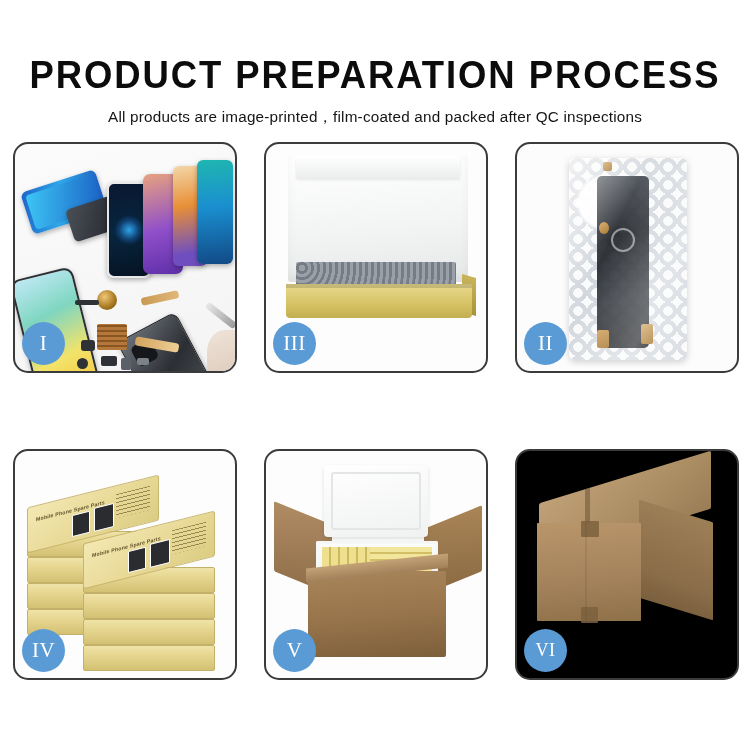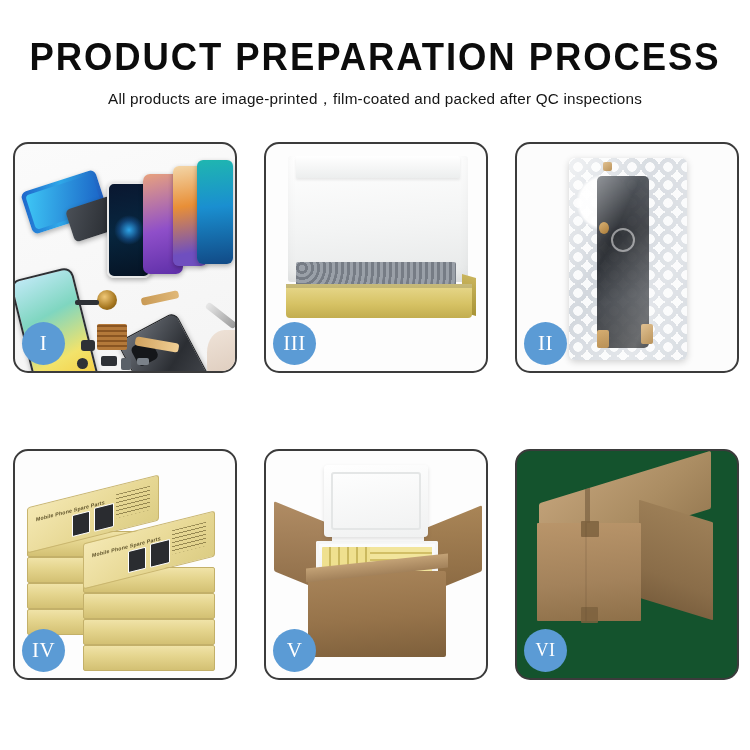--- a/index.html
+++ b/index.html
@@ -6,21 +6,21 @@
   * { box-sizing: border-box; margin: 0; padding: 0; }
   html, body {
     width: 750px; height: 750px;
     background: #ffffff;
     font-family: "Liberation Sans", sans-serif;
     overflow: hidden;
   }
   .page { position: relative; width: 750px; height: 750px; background: #fff; }
 
   
-  .header { padding-top: 38px; text-align: center; }
+  .header { padding-top: 56px; text-align: center; }
   .title {
     font-size: 38px; font-weight: 700; color: #0c0c0c;
     letter-spacing: 2.0px; line-height: 1.05; white-space: nowrap;
     transform: scaleX(0.96); transform-origin: center;
   }
   .subtitle {
     margin-top: 11px; font-size: 15.5px; color: #151515;
     letter-spacing: .2px; white-space: nowrap;
     transform: scaleX(0.985); transform-origin: center;
   }
@@ -200,21 +200,21 @@
     box-shadow: 0 2px 4px rgba(0,0,0,.12); }
   .foamLid:after { content:""; position:absolute; inset:7px; border:2px solid #e4e6e6; border-radius:3px; }
   .ybars { position:absolute; left: 56px; top: 96px; width: 110px; height: 32px;
     background: repeating-linear-gradient(90deg,#efe08f 0 7px,#cbb95f 7px 9px);
     border-radius: 1px; }
   .ybars2 { position:absolute; left: 104px; top: 96px; width: 62px; height: 32px;
     background: repeating-linear-gradient(180deg,#f2e59c 0 5px,#d2bf66 5px 7px);
     border-radius: 1px; }
 
   
-  .p6 { background: #14532d; }
+  .p6 { background: #000000; }
   .c6top { position:absolute; left: 22px; top: 26px; width: 172px; height: 58px;
     background: linear-gradient(150deg,#c0a077 0%,#ab8d63 60%,#9a7d55 100%);
     transform: skewY(-17deg); border-radius: 2px; }
   .c6front { position:absolute; left: 20px; top: 72px; width: 104px; height: 98px;
     background: linear-gradient(175deg,#b9956a 0%,#a3825b 60%,#8e7049 100%); border-radius: 1px; }
   .c6side { position:absolute; left: 122px; top: 60px; width: 74px; height: 98px;
     background: linear-gradient(185deg,#9d7f57 0%,#8a6d49 70%,#7a5f3e 100%);
     transform: skewY(17deg); border-radius: 1px; }
   .seam { position:absolute; background: rgba(90,68,42,.45); }
   .tape { position:absolute; background: rgba(124,97,62,.85); border-radius:1px; }

